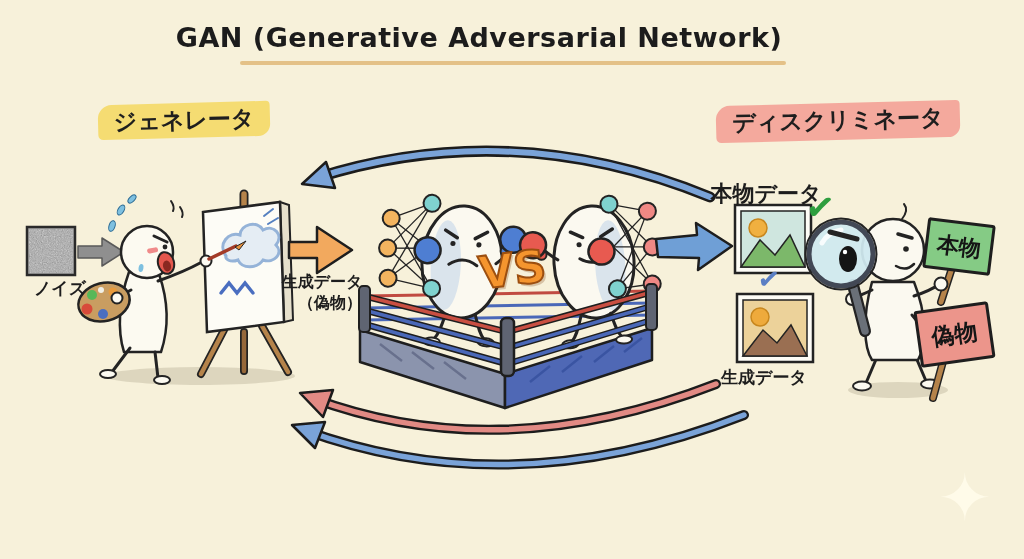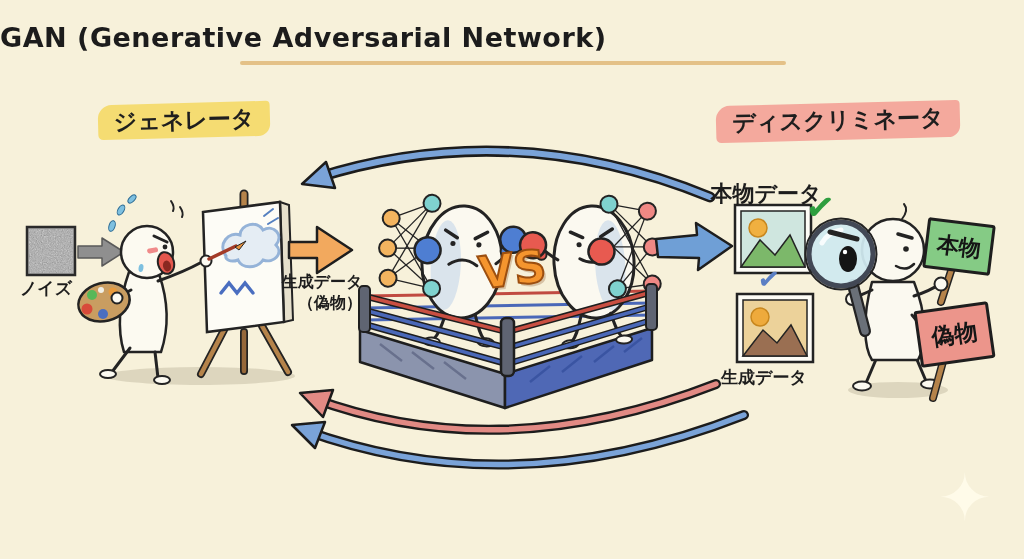--- a/index.html
+++ b/index.html
@@ -5,36 +5,36 @@
   html,body{margin:0;padding:0;}
   .stage{
     position:relative;width:1024px;height:559px;overflow:hidden;
     background:#f7f1da;
     font-family:"DejaVu Sans","Liberation Sans",sans-serif;
     color:#1e1e1e;
   }
   .abs{position:absolute;}
   svg.art{position:absolute;left:0;top:0;width:1024px;height:559px;}
   .title{
-    left:0;top:22px;width:958px;
+    left:0;top:22px;width:958px;text-align:center;
     font-size:27px;font-weight:bold;letter-spacing:.5px;color:#1c1c1c;
   }
   .title-underline{
     left:240px;top:61px;width:546px;height:4px;background:#e0b878;
     border-radius:3px;opacity:.85;
   }
   .hl-label{
     font-size:23px;font-weight:bold;text-align:center;line-height:34px;
     border-radius:14px 4px 12px 5px;
     transform:rotate(-1.5deg);
   }
   .gen-label{left:98px;top:103px;width:172px;height:35px;background:#f5dc72;}
   .disc-label{left:716px;top:103px;width:244px;height:37px;background:#f4a99d;}
   .small-label{font-size:16px;font-weight:bold;text-align:center;color:#1d1d1d;}
-  .noise-label{left:8px;top:277px;width:76px;font-size:17px;}
+  .noise-label{left:22px;top:277px;width:76px;font-size:17px;}
   .gendata-1{left:268px;top:272px;width:108px;}
   .gendata-2{left:276px;top:293px;width:108px;}
   .realdata-label{left:706px;top:179px;width:120px;font-size:22px;}
   .gendata-bottom-label{left:704px;top:366px;width:120px;font-size:17px;}
   .vs{
     left:468px;top:243px;width:90px;height:62px;text-align:center;
     font-size:45px;font-weight:800;color:#f5952e;
     -webkit-text-stroke:2px #9c4f10;
     transform:rotate(-7deg);
     text-shadow:2px 3px 0 rgba(120,60,10,.25);

